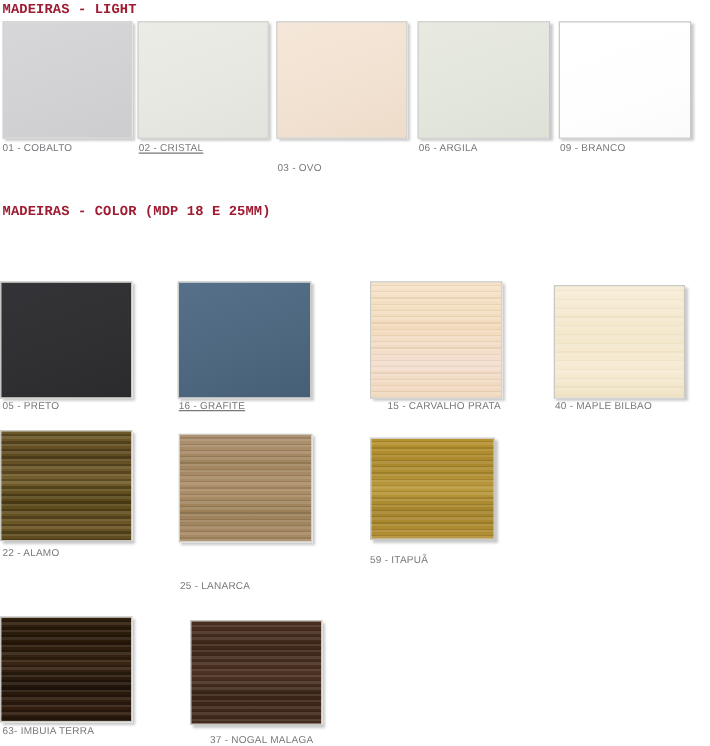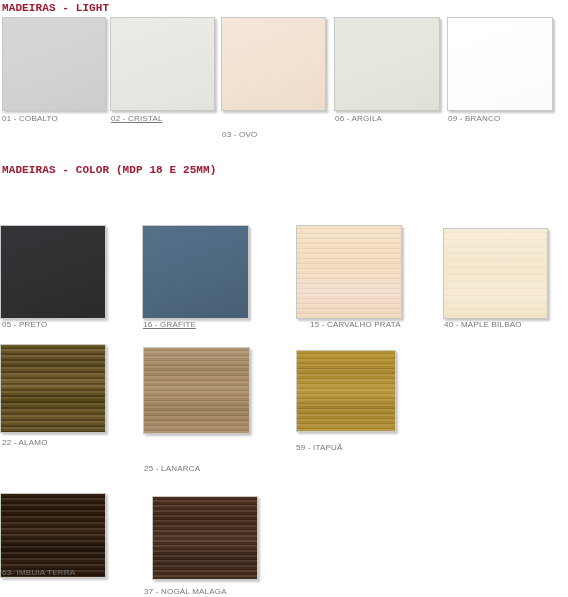--- a/index.html
+++ b/index.html
@@ -129,21 +129,21 @@
     <div class="swatch-group" style="left: 0px; top: 0px;">
       <div class="chip" style="left: 296px; top: 350px; width: 98px; height: 80px; background: linear-gradient(rgb(183, 147, 47) 0%, rgb(169, 135, 44) 25%, rgb(187, 154, 60) 50%, rgb(164, 132, 42) 72%, rgb(178, 143, 53) 100%);">
         <div class="grain" style="background-image:repeating-linear-gradient(180deg,rgba(0,0,0,0.00) 0px, rgba(0,0,0,0.00) 2px,rgba(0,0,0,0.10) 2px, rgba(0,0,0,0.10) 3px,rgba(255,255,255,0.10) 3px, rgba(255,255,255,0.10) 5px);"></div>
       </div>
       <div class="caption" style="left: 296px; top: 443px;">59 - ITAPUÃ</div>
     </div>
     <div class="swatch-group" style="left: 0px; top: 0px;">
       <div class="chip" style="left: 0px; top: 493px; width: 104px; height: 83px; background: linear-gradient(rgb(51, 33, 15) 0%, rgb(40, 25, 8) 22%, rgb(58, 38, 20) 45%, rgb(34, 21, 10) 65%, rgb(51, 31, 16) 85%, rgb(41, 25, 12) 100%);">
         <div class="grain" style="background-image:repeating-linear-gradient(180deg,rgba(0,0,0,0.00) 0px, rgba(0,0,0,0.00) 2px,rgba(0,0,0,0.22) 2px, rgba(0,0,0,0.22) 4px,rgba(255,255,255,0.09) 4px, rgba(255,255,255,0.09) 6px);"></div>
       </div>
-      <div class="caption" style="left: 2px; top: 568px;">63- IMBUIA TERRA</div>
+      <div class="caption" style="left: 2px; top: 580px;">63- IMBUIA TERRA</div>
     </div>
     <div class="swatch-group" style="left: 0px; top: 0px;">
       <div class="chip" style="left: 152px; top: 496px; width: 104px; height: 82px; background: linear-gradient(rgb(74, 47, 32) 0%, rgb(62, 39, 25) 28%, rgb(77, 50, 35) 52%, rgb(58, 36, 23) 74%, rgb(69, 43, 29) 100%);">
         <div class="grain" style="background-image:repeating-linear-gradient(180deg,rgba(0,0,0,0.00) 0px, rgba(0,0,0,0.00) 2px,rgba(0,0,0,0.10) 2px, rgba(0,0,0,0.10) 3px,rgba(255,255,255,0.10) 3px, rgba(255,255,255,0.10) 5px);"></div>
       </div>
-      <div class="caption" style="left: 144px; top: 587px;">37 - NOGAL MALAGA</div>
+      <div class="caption" style="left: 168px; top: 587px;">37 - NOGAL MALAGA</div>
     </div>
   </div>
 
 </body></html>

